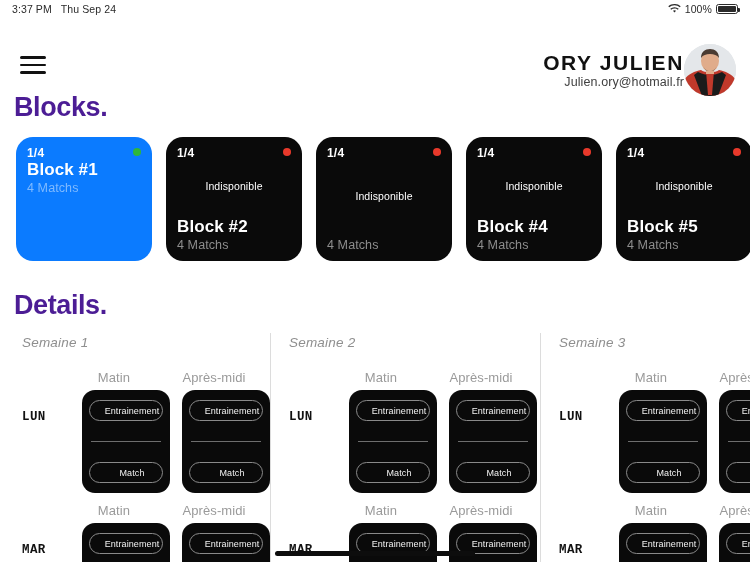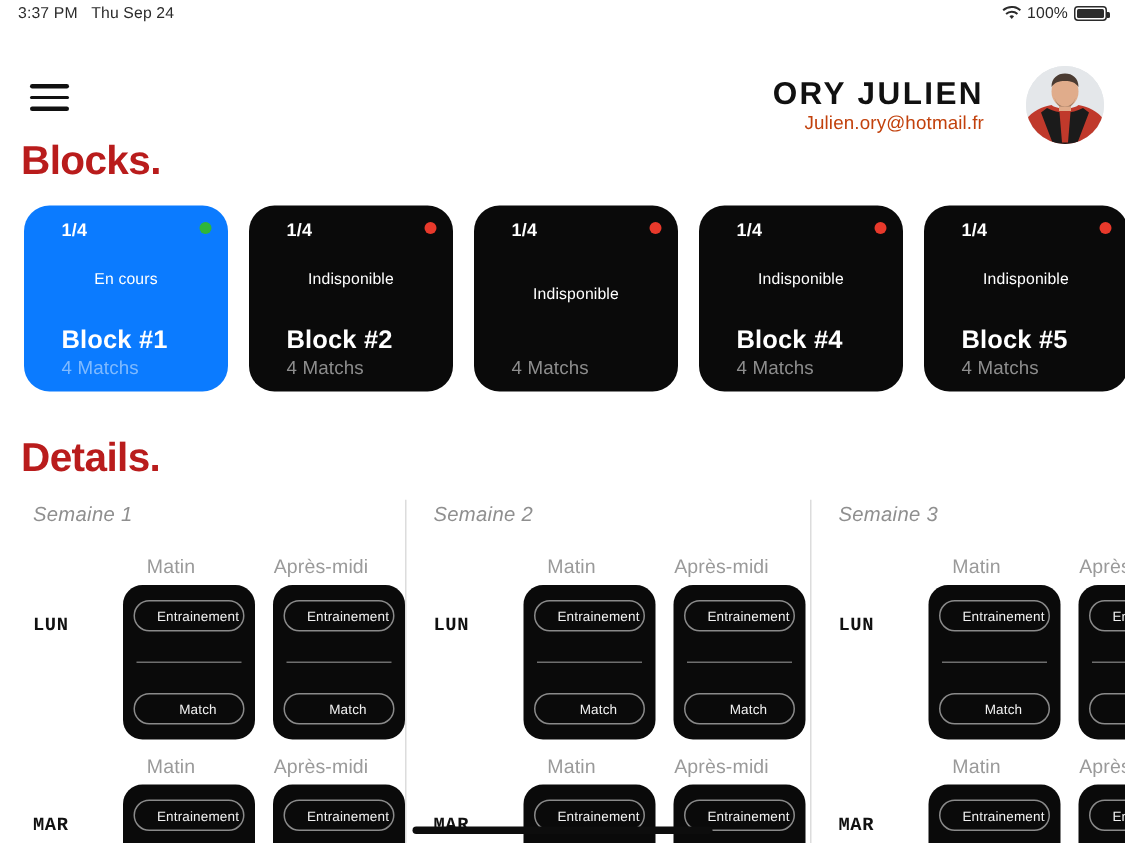--- a/index.html
+++ b/index.html
@@ -32,51 +32,51 @@
     width: 2px; height: 4px; background: #2b2b2b; border-radius: 0 1px 1px 0;
   }
   .batt i { display:block; height:100%; background:#2b2b2b; border-radius: 1px; }
 
   
   .header { position: relative; height: 70px; padding: 0 14px; }
   .hamburger { position:absolute; left: 20px; top: 38px; width: 26px; height: 18px; cursor: pointer; }
   .hamburger span { display:block; height: 2.6px; background:#111; border-radius: 2px; margin-bottom: 5px; }
   .hamburger span:last-child { margin-bottom: 0; }
 
-  .user-block { position:absolute; right: 14px; top: 26px; display:flex; align-items:center; gap: 28px; }
+  .user-block { position:absolute; right: 14px; top: 26px; display:flex; align-items:center; gap: 0; }
   .user-text { text-align: right; }
   .user-name {
     font-size: 21px; font-weight: 700; color: #111;
     letter-spacing: 1.6px; line-height: 1.12;
   }
-  .user-mail { font-size: 12.5px; color: #c2410c; letter-spacing: .1px; margin-top: 0; }
+  .user-mail { font-size: 12.5px; color: #404040; letter-spacing: .1px; margin-top: 0; }
   .avatar {
     width: 52px; height: 52px; border-radius: 50%;
     overflow: hidden; flex: 0 0 52px; background: #dfe3e6; position: relative;
   }
   .avatar svg { display:block; width:100%; height:100%; }
 
   
   .section-title {
-    font-size: 27px; font-weight: 700; color: #b91c1c;
+    font-size: 27px; font-weight: 700; color: #4c1d95;
     letter-spacing: -.4px; padding-left: 14px;
   }
   .blocks-title { margin-top: 4px; }
   .details-title { margin-top: 22px; }
 
   
   .blocks-strip {
     display: flex; gap: 14px;
     padding: 14px 0 0 16px;
     height: 145px;
   }
   .block-card {
     flex: 0 0 136px; width: 136px; height: 124px;
     border-radius: 17px; background: #0a0a0a; color: #fff;
-    position: relative; padding: 9px 25px; cursor: pointer;
+    position: relative; padding: 9px 11px; cursor: pointer;
     display: flex; flex-direction: column;
   }
   .block-card.active { background: #0b7bff; }
   .bc-frac { font-size: 12px; font-weight: 600; letter-spacing: .2px; }
   .bc-dot {
     position: absolute; top: 11px; right: 11px;
     width: 8px; height: 8px; border-radius: 50%; background: #e8392b;
   }
   .block-card.active .bc-dot { background: #2fb63a; }
   .bc-status {
@@ -183,21 +183,20 @@
         </svg>
       </div>
     </div>
   </div>
 
   <div class="section-title blocks-title">Blocks.</div>
   <div class="blocks-strip" id="blocks-strip">
       <div class="block-card active">
         <div class="bc-frac">1/4</div>
         <div class="bc-dot" style="background: rgb(47, 182, 58);"></div>
-        <div class="bc-status">En cours</div>
         <div class="bc-name">Block #1</div>
         <div class="bc-matchs">4 Matchs</div>
       </div>
       <div class="block-card">
         <div class="bc-frac">1/4</div>
         <div class="bc-dot" style="background: rgb(232, 57, 43);"></div>
         <div class="bc-status">Indisponible</div>
         <div class="bc-name">Block #2</div>
         <div class="bc-matchs">4 Matchs</div>
       </div>

